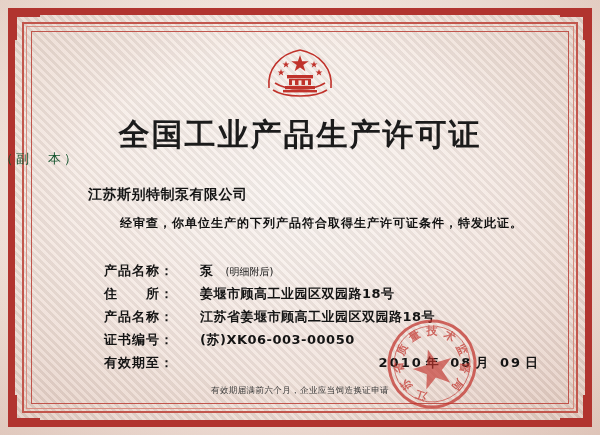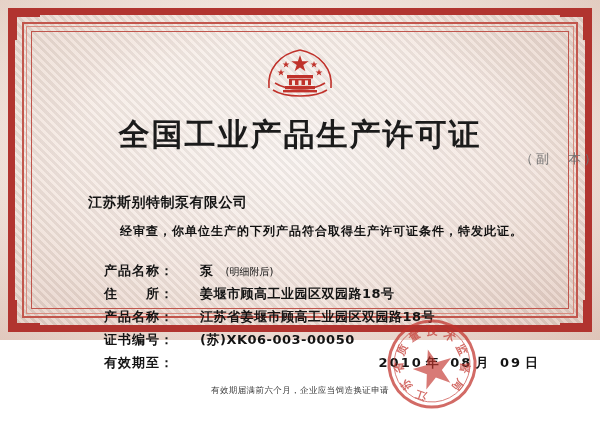--- a/index.html
+++ b/index.html
@@ -11,21 +11,21 @@
     width: 600px;
     height: 435px;
     overflow: hidden;
     font-family: "DejaVu Sans", "Liberation Sans", sans-serif;
   }
 
   
   #certificate {
     position: relative;
     width: 600px;
-    height: 340px;
+    height: 435px;
     background: #f6ece6;
     box-sizing: border-box;
   }
 
   
   #paper-texture {
     position: absolute;
     inset: 0;
     background:
       radial-gradient(ellipse at 50% 45%, rgba(255,255,255,0.55) 0%, rgba(255,255,255,0.0) 58%),
@@ -113,32 +113,32 @@
     letter-spacing: 2px;
     font-weight: bold;
     color: #1b1b1b;
     font-family: "DejaVu Sans", "Liberation Sans", sans-serif;
   }
   #sub-title {
     position: absolute;
     left: 0;
     right: 0;
     top: 150px;
-    text-align: right;
+    text-align: left;
     font-size: 13px;
     letter-spacing: 3px;
-    color: #737373;
+    color: #14532d;
   }
 
   
   #body-block {
     position: absolute;
     left: 88px;
     right: 70px;
-    top: 192px;
+    top: 184px;
   }
   #company-name {
     font-size: 14px;
     font-weight: bold;
     color: #151515;
     letter-spacing: 0.5px;
     line-height: 20px;
   }
   #statement {
     margin-top: 6px;

